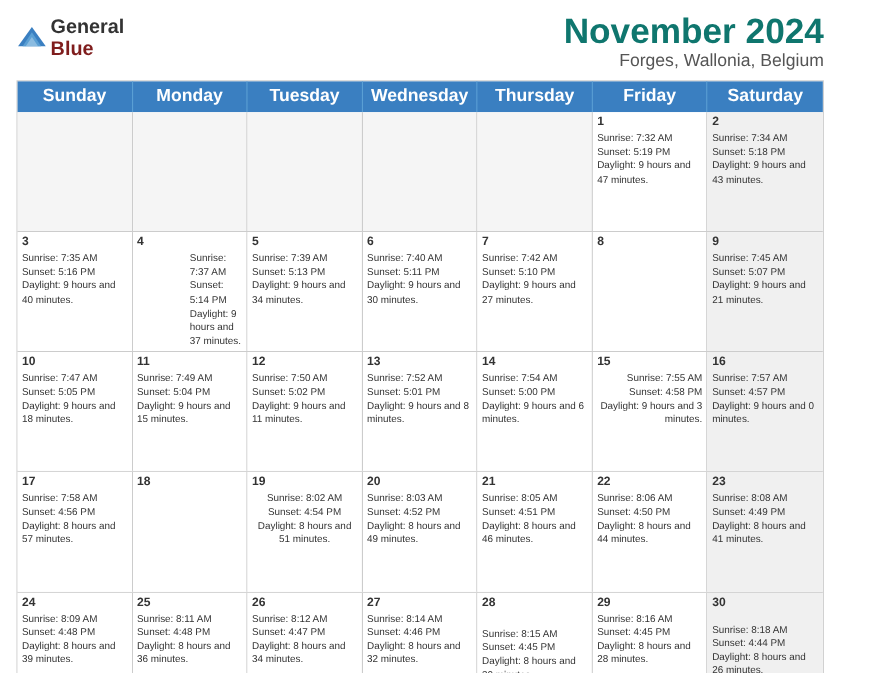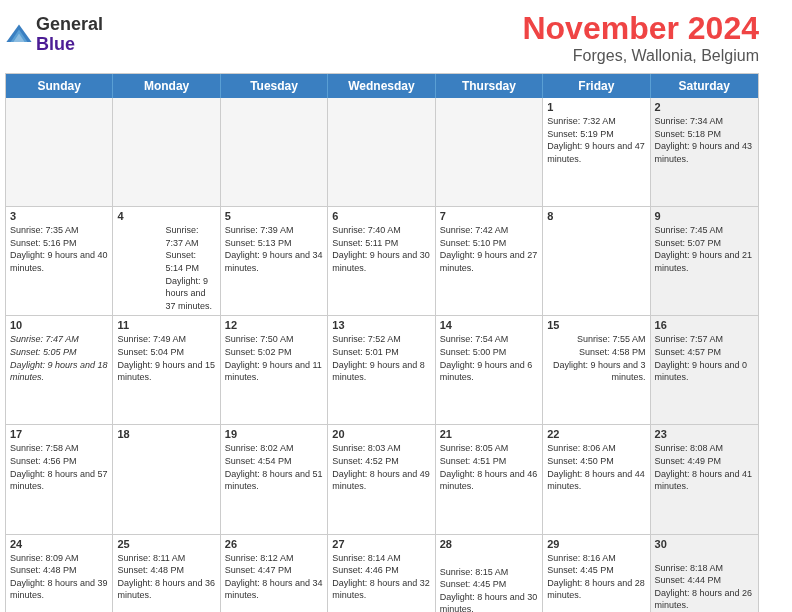--- a/index.html
+++ b/index.html
@@ -6,21 +6,21 @@
     body {
       width: 792px;
       height: 612px;
       font-family: Arial, sans-serif;
       background: #fff;
       overflow: hidden;
     }
     .page {
       width: 764px;
       height: 612px;
-      padding: 10px 5px;
+      padding: 10px 15px;
       display: flex;
       flex-direction: column;
     }
     .header {
       display: flex;
       justify-content: space-between;
       align-items: flex-start;
       margin-bottom: 8px;
     }
     .logo {
@@ -28,54 +28,54 @@
       align-items: center;
       margin-top: 5px;
     }
     .logo-text {
       font-size: 18px;
       font-weight: bold;
       color: #333;
       line-height: 1.1;
     }
     .logo-text span {
-      color: #4c1d95;
+      color: #7f1d1d;
     }
     .logo-icon {
       width: 28px;
       height: 28px;
       margin-right: 3px;
     }
     .title-block {
       text-align: right;
     }
     .month-title {
       font-size: 32px;
       font-weight: bold;
-      color: #ef4444;
+      color: #0f766e;
     }
     .location {
       font-size: 16px;
       color: #555;
     }
     .calendar {
       flex: 1;
       display: flex;
       flex-direction: column;
       border: 1px solid #ccc;
     }
     .cal-header {
       display: grid;
       grid-template-columns: repeat(7, 1fr);
       background: #3a7fc1;
     }
     .cal-header-cell {
       color: #fff;
       font-weight: bold;
-      font-size: 12px;
+      font-size: 16px;
       padding: 5px 4px;
       text-align: center;
       border-right: 1px solid #5a9fd4;
     }
     .cal-header-cell:last-child {
       border-right: none;
     }
     .cal-body {
       flex: 1;
       display: grid;
@@ -208,21 +208,21 @@
           <div class="cal-cell shaded">
             <span class="day-num">9</span>
             <div class="day-info" style="white-space: pre-line;">Sunrise: 7:45 AM
 Sunset: 5:07 PM
 Daylight: 9 hours and 21 minutes.</div>
           </div>
         </div>
         <div class="cal-row">
           <div class="cal-cell">
             <span class="day-num">10</span>
-            <div class="day-info" style="white-space: pre-line; font-style: italic;">Sunrise: 7:47 AM
+            <div class="day-info" style="white-space: pre-line;">Sunrise: 7:47 AM
 Sunset: 5:05 PM
 Daylight: 9 hours and 18 minutes.</div>
           </div>
           <div class="cal-cell">
             <span class="day-num">11</span>
             <div class="day-info" style="white-space: pre-line;">Sunrise: 7:49 AM
 Sunset: 5:04 PM
 Daylight: 9 hours and 15 minutes.</div>
           </div>
           <div class="cal-cell">
@@ -261,21 +261,21 @@
             <span class="day-num">17</span>
             <div class="day-info" style="white-space: pre-line;">Sunrise: 7:58 AM
 Sunset: 4:56 PM
 Daylight: 8 hours and 57 minutes.</div>
           </div>
           <div class="cal-cell">
             <span class="day-num">18</span>
           </div>
           <div class="cal-cell">
             <span class="day-num">19</span>
-            <div class="day-info" style="white-space: pre-line;">Sunrise: 8:02 AM
+            <div class="day-info" style="white-space: pre-line; text-align: center;">Sunrise: 8:02 AM
 Sunset: 4:54 PM
 Daylight: 8 hours and 51 minutes.</div>
           </div>
           <div class="cal-cell">
             <span class="day-num">20</span>
             <div class="day-info" style="white-space: pre-line;">Sunrise: 8:03 AM
 Sunset: 4:52 PM
 Daylight: 8 hours and 49 minutes.</div>
           </div>
           <div class="cal-cell">

